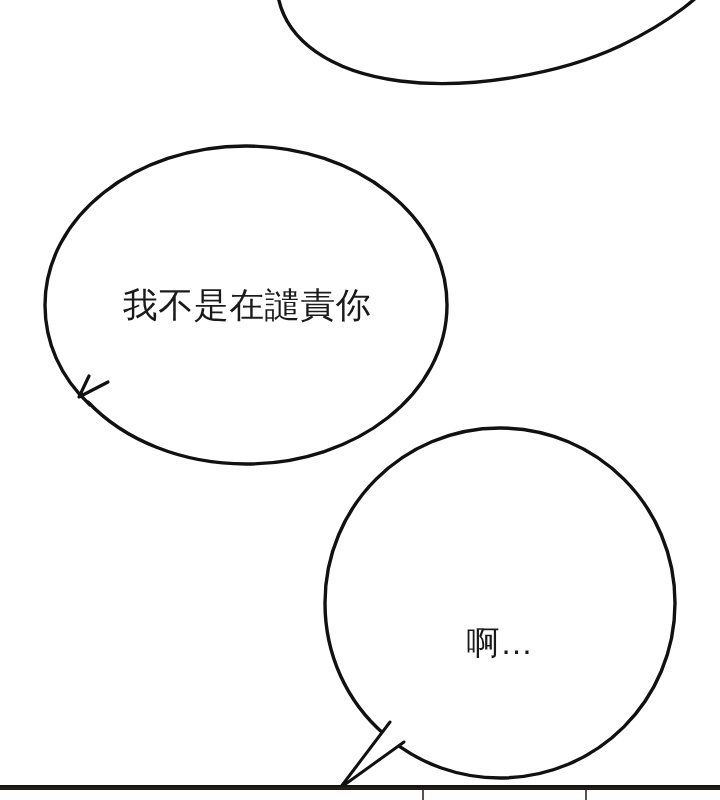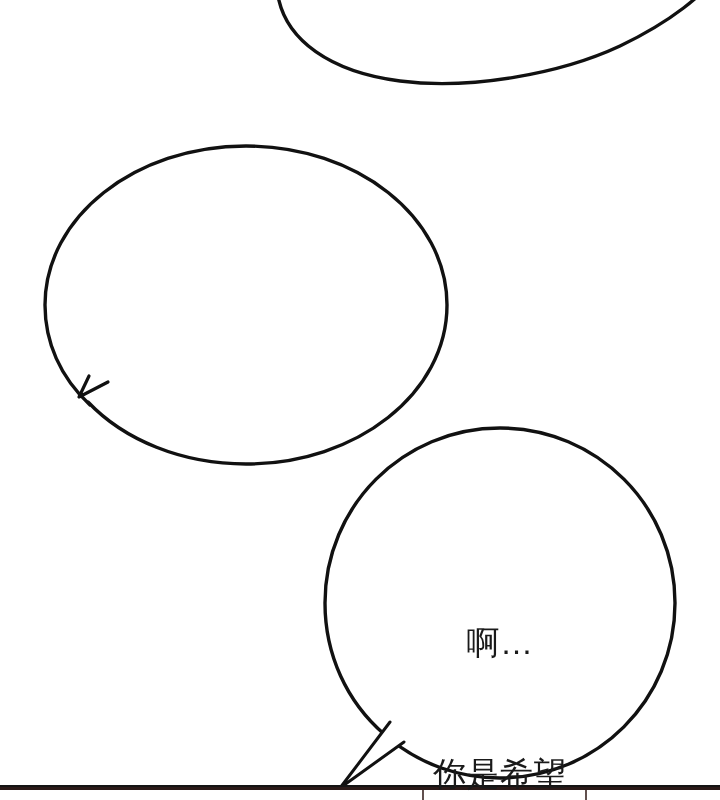--- a/index.html
+++ b/index.html
@@ -98,20 +98,20 @@
     </g>
 
     <g>
       <line x1="0" y1="787.5" x2="720" y2="787.5" stroke="#2b1a18" stroke-width="5"></line>
       <line x1="0" y1="786" x2="720" y2="786" stroke="#141414" stroke-width="2.2"></line>
       <line x1="423" y1="790" x2="423" y2="800" stroke="#3a2522" stroke-width="1.6"></line>
       <line x1="586" y1="790" x2="586" y2="800" stroke="#3a2522" stroke-width="1.6"></line>
     </g>
   </svg>
 
+  <div class="bubble-text" id="text-bubble-main">我不是在譴責你</div>
 
   <div class="bubble-text" id="text-bubble-lower">
     <span class="line">啊…</span>
-    <span class="line">你是希望</span>
     
   </div>
 
 </div>
 
 </body></html>

